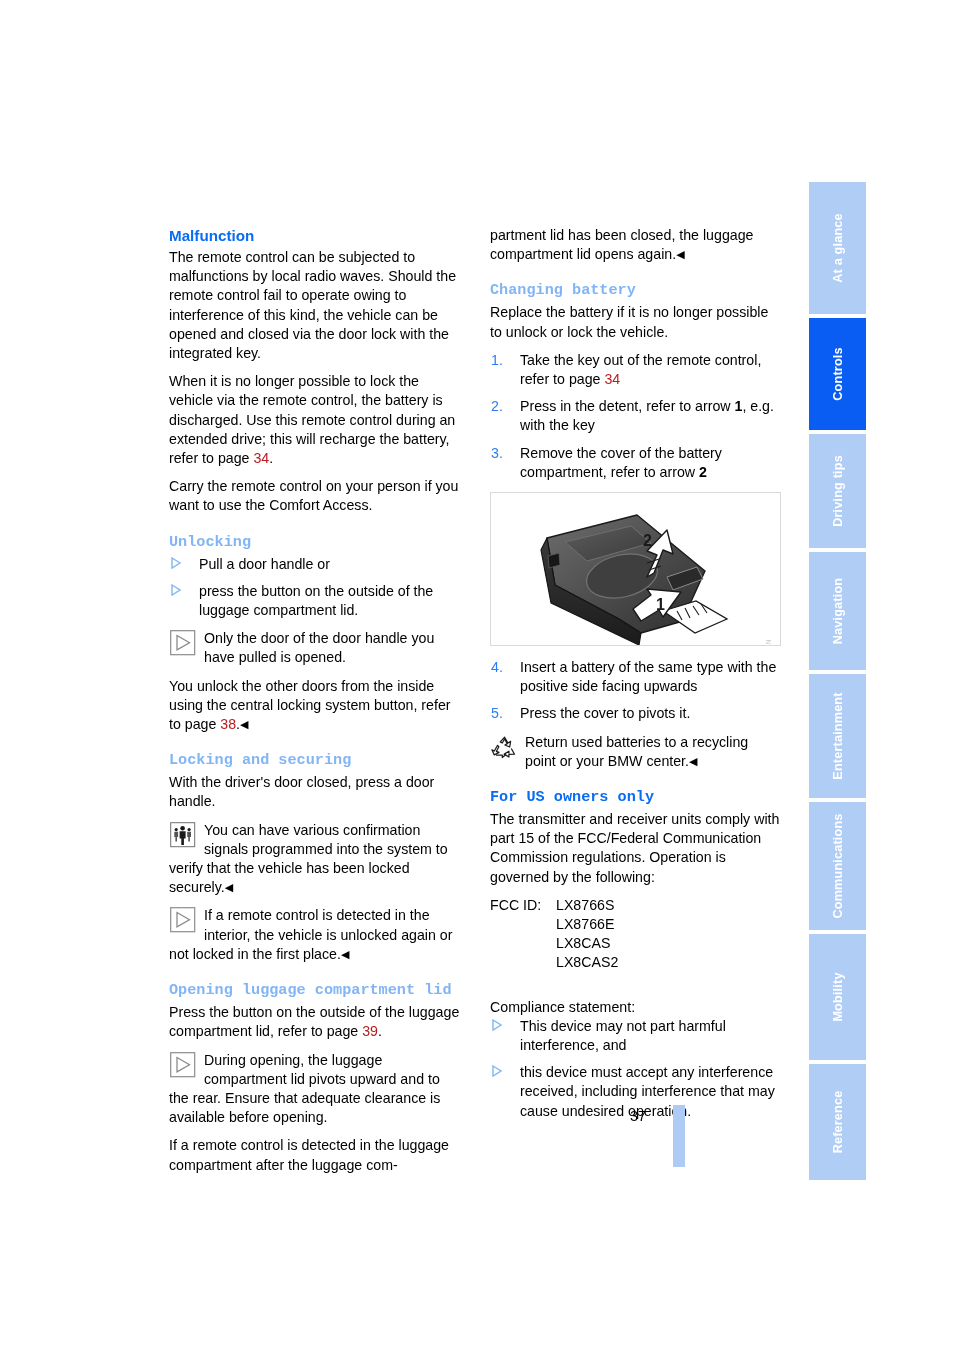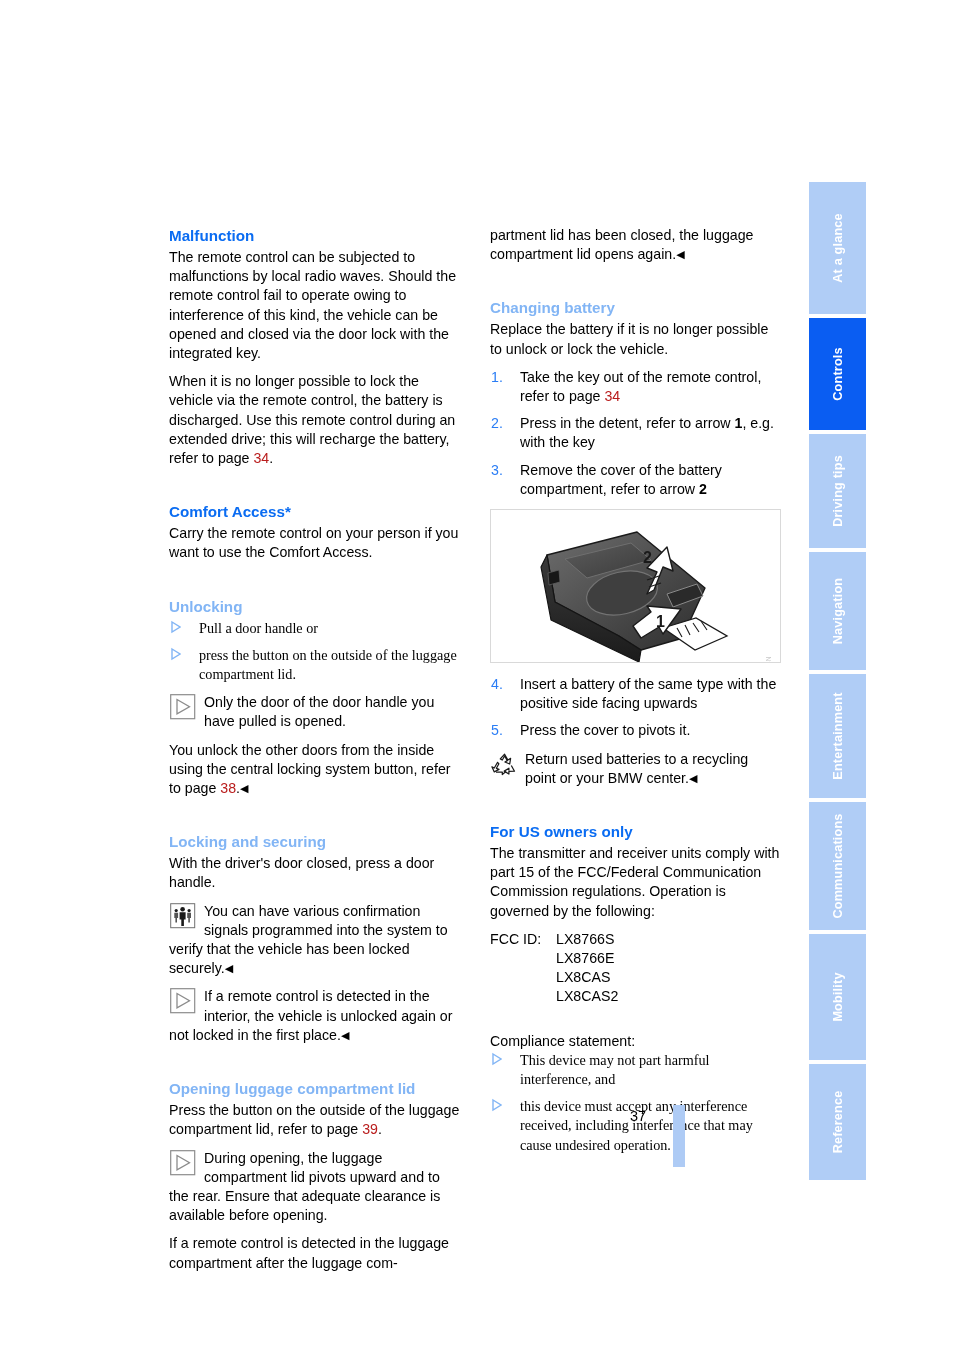--- a/index.html
+++ b/index.html
@@ -42,21 +42,21 @@
     color: #0a6cf2;
     margin: 0 0 3px 0;
   }
   .h-sub {
     font-weight: bold;
     font-size: 15.2px;
     line-height: 19px;
     color: #82b5f5;
     margin: 0 0 3px 0;
   }
-  .h-main.spaced, .h-sub.spaced { margin-top: 34px; }
+  .h-main.spaced, .h-sub.spaced { margin-top: 17px; font-family: Liberation Mono, monospace; }
 
   
   p.body {
     margin: 0 0 9px 0;
   }
   p.body.tight { margin-bottom: 0; }
 
   .pref { color: #b91c1c; }
   .bold { font-weight: bold; }
 
@@ -71,21 +71,20 @@
   
   ul.tri {
     list-style: none;
     margin: 0 0 9px 0;
     padding: 0;
   }
   ul.tri > li {
     position: relative;
     padding-left: 30px;
     margin-bottom: 8px;
-    font-family: Liberation Serif, serif;
   }
   ul.tri > li:last-child { margin-bottom: 0; }
   .tri-bullet {
     position: absolute;
     left: 2px;
     top: 1px;
     width: 10px;
     height: 14px;
   }
   .tri-bullet svg { display: block; }
@@ -206,21 +205,20 @@
 <div id="page">
 
   <div class="column" id="col-left">
 
     <h2 class="h-main">Malfunction</h2>
 
     <p class="body">The remote control can be subjected to malfunctions by local radio waves. Should the remote control fail to operate owing to interference of this kind, the vehicle can be opened and closed via the door lock with the integrated key.</p>
 
     <p class="body"><span>When it is no longer possible to lock the vehicle via the remote control, the battery is discharged. Use this remote control during an extended drive; this will recharge the battery, refer to page </span><span class="pref">34</span><span>.</span></p>
 
-    <h2 class="h-main spaced">Comfort Access*</h2>
 
     <p class="body">Carry the remote control on your person if you want to use the Comfort Access.</p>
 
     <h3 class="h-sub spaced">Unlocking</h3>
 
     <ul class="tri">
       <li>
         <span class="tri-bullet">
           <svg width="10" height="14" viewBox="0 0 10 14">
               <polygon points="1,2 9,7 1,12" fill="none" stroke="#82b5f5" stroke-width="1.4"></polygon>

